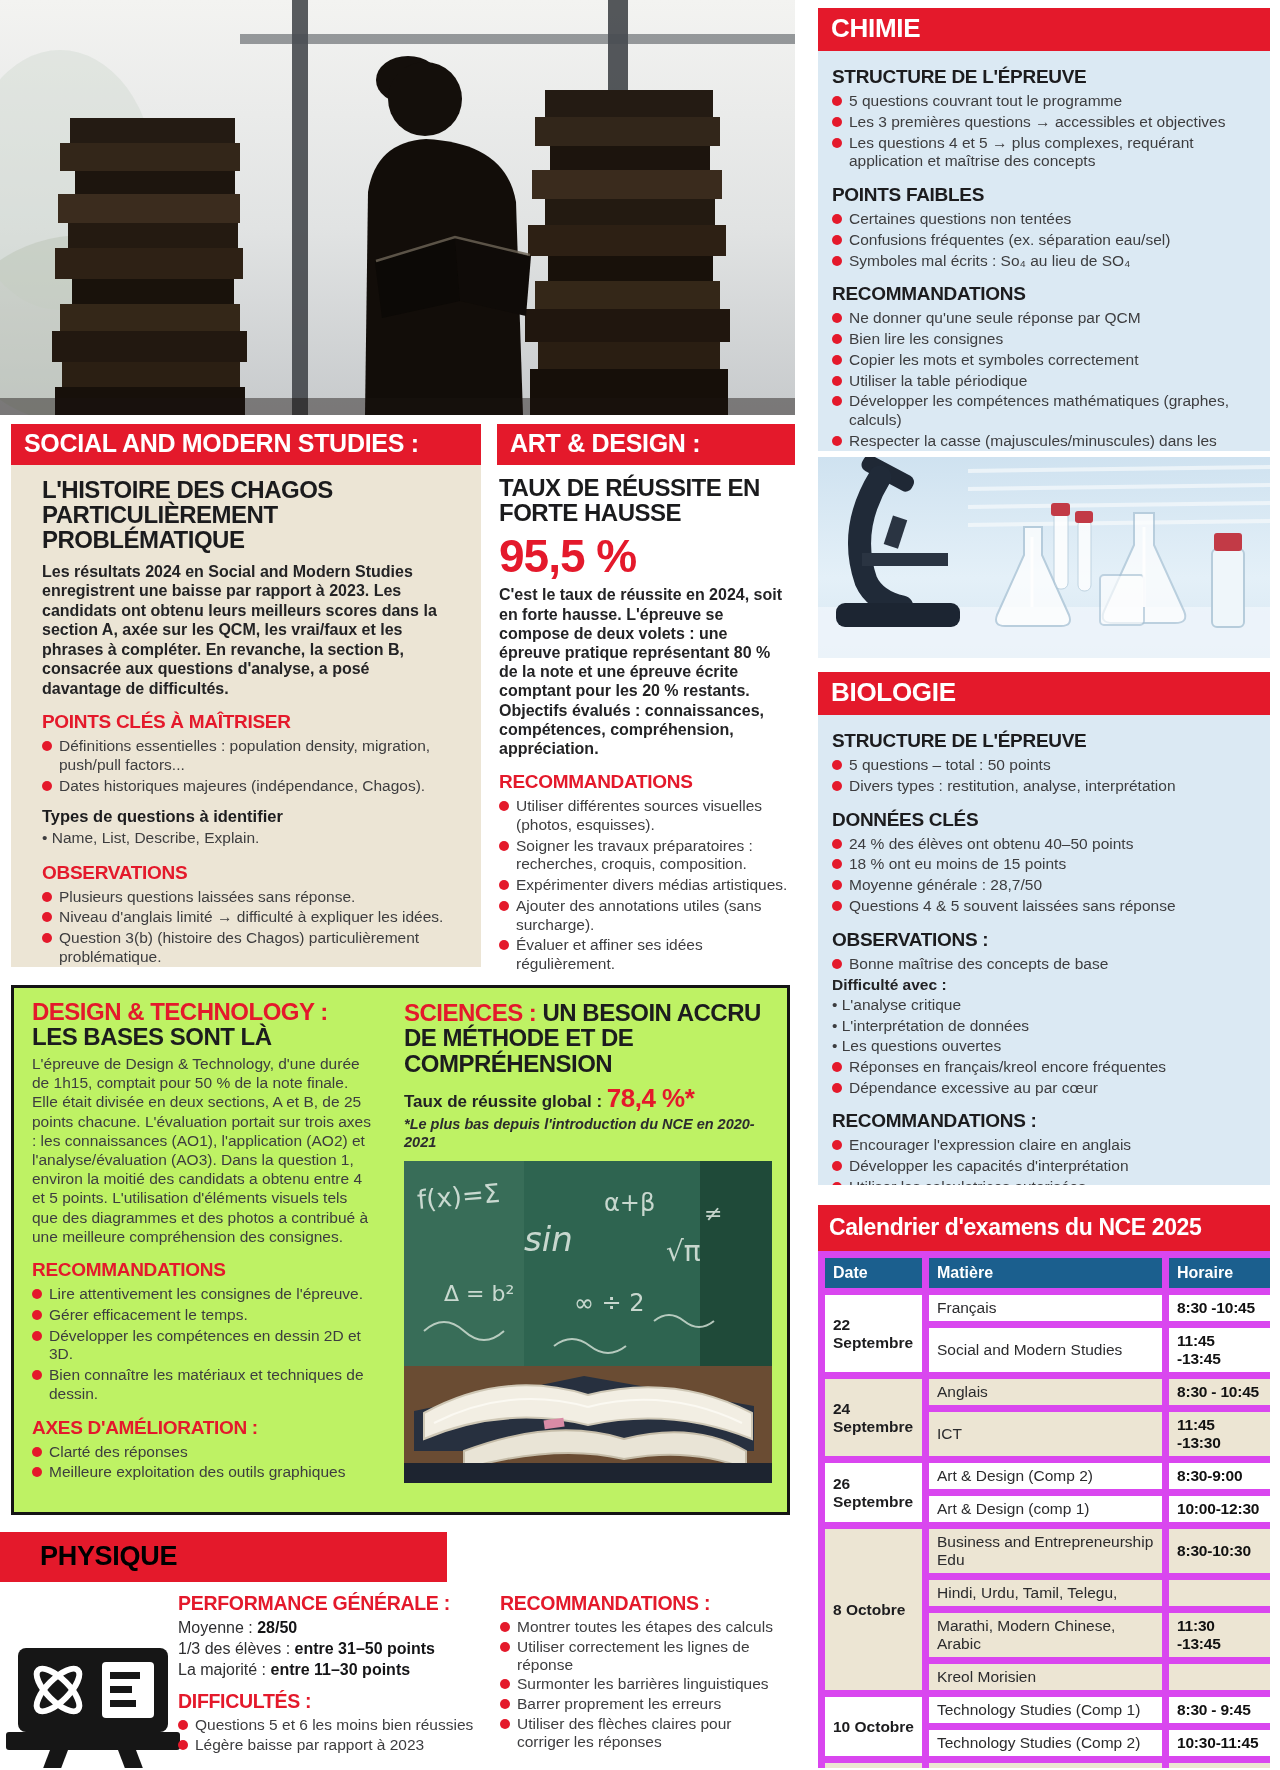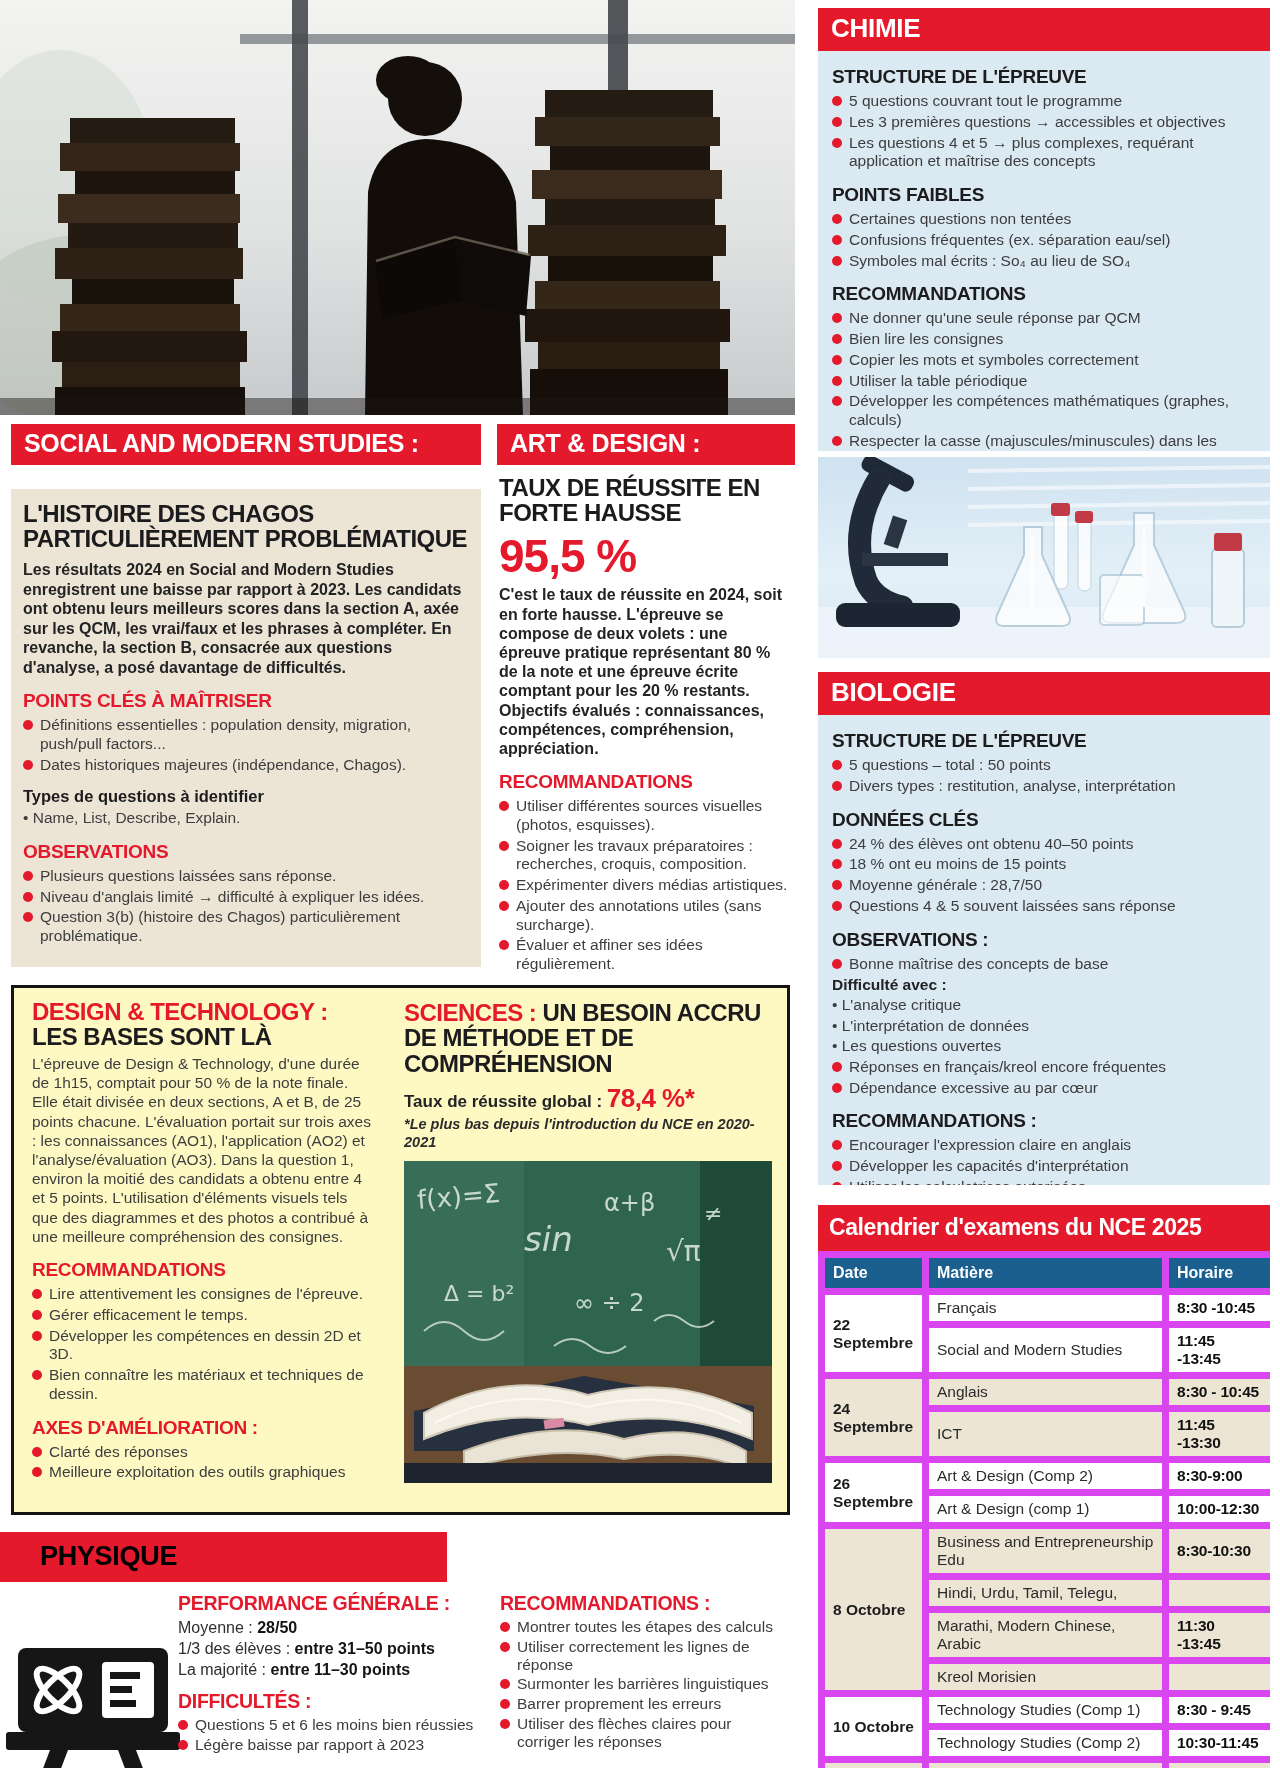--- a/index.html
+++ b/index.html
@@ -42,33 +42,33 @@
   .col-date{width:104px;}  .col-mat{width:240px;}  .col-hor{width:108px;}
   td.date{font-weight:700;color:var(--ink);}
   td.subj{color:#2b2b2d;}
   td.time{font-weight:700;color:#111;letter-spacing:-.2px;}
   td.time.light{font-weight:400;color:#2e2e30;}
   tr.beige td{background:var(--beige-row);}
 
   
   #social-block{position:absolute;left:11px;top:424px;width:470px;height:543px;display:flex;flex-direction:column;}
   #social-block .band{font-size:25px;}
-  #social-content{background:var(--beige);flex:1;padding:12px 12px;overflow:hidden;margin-top:24px;}
+  #social-content{background:var(--beige);flex:1;padding:12px 31px;overflow:hidden;}
   .headline{font-size:24px;line-height:1.05;font-weight:700;color:#1b1b1d;letter-spacing:-.5px;}
   .intro{font-size:16px;font-weight:700;line-height:1.22;color:#232325;margin-top:9px;}
   .minihead{font-size:16.5px;font-weight:700;color:var(--ink);margin:12px 0 2px;}
 
   #art-block{position:absolute;left:497px;top:424px;width:298px;height:551px;overflow:hidden;}
   #art-block .band{display:block;font-size:25px;}
   #art-content{padding:10px 2px 0 2px;}
   .big-num{font-size:46px;font-weight:700;color:var(--red);letter-spacing:-1px;margin:4px 0 2px;}
   .art-body{font-weight:700;font-size:16px;line-height:1.2;color:#232325;}
 
   
-  #dt-box{position:absolute;left:11px;top:985px;width:779px;height:530px;border:3px solid #141414;background:#fef9c3;}
+  #dt-box{position:absolute;left:11px;top:985px;width:779px;height:530px;border:3px solid #141414;background:#bef264;}
   #dt-left{position:absolute;left:18px;top:12px;width:345px;}
   .dt-title{font-size:24px;font-weight:700;letter-spacing:-.5px;line-height:1.04;}
   .dt-title .r{color:var(--red);}
   .dt-title .k{color:var(--ink);}
   .dt-body{font-size:15.5px;line-height:1.24;color:var(--gray);margin-top:4px;}
   #sci-col{position:absolute;left:390px;top:12px;width:372px;}
   .sci-title{font-size:24px;font-weight:700;letter-spacing:-.5px;line-height:1.06;}
   .sci-title .r{color:var(--red);}
   .sci-title .k{color:var(--ink);}
   .taux{margin-top:7px;font-size:17px;font-weight:700;color:#232325;}

